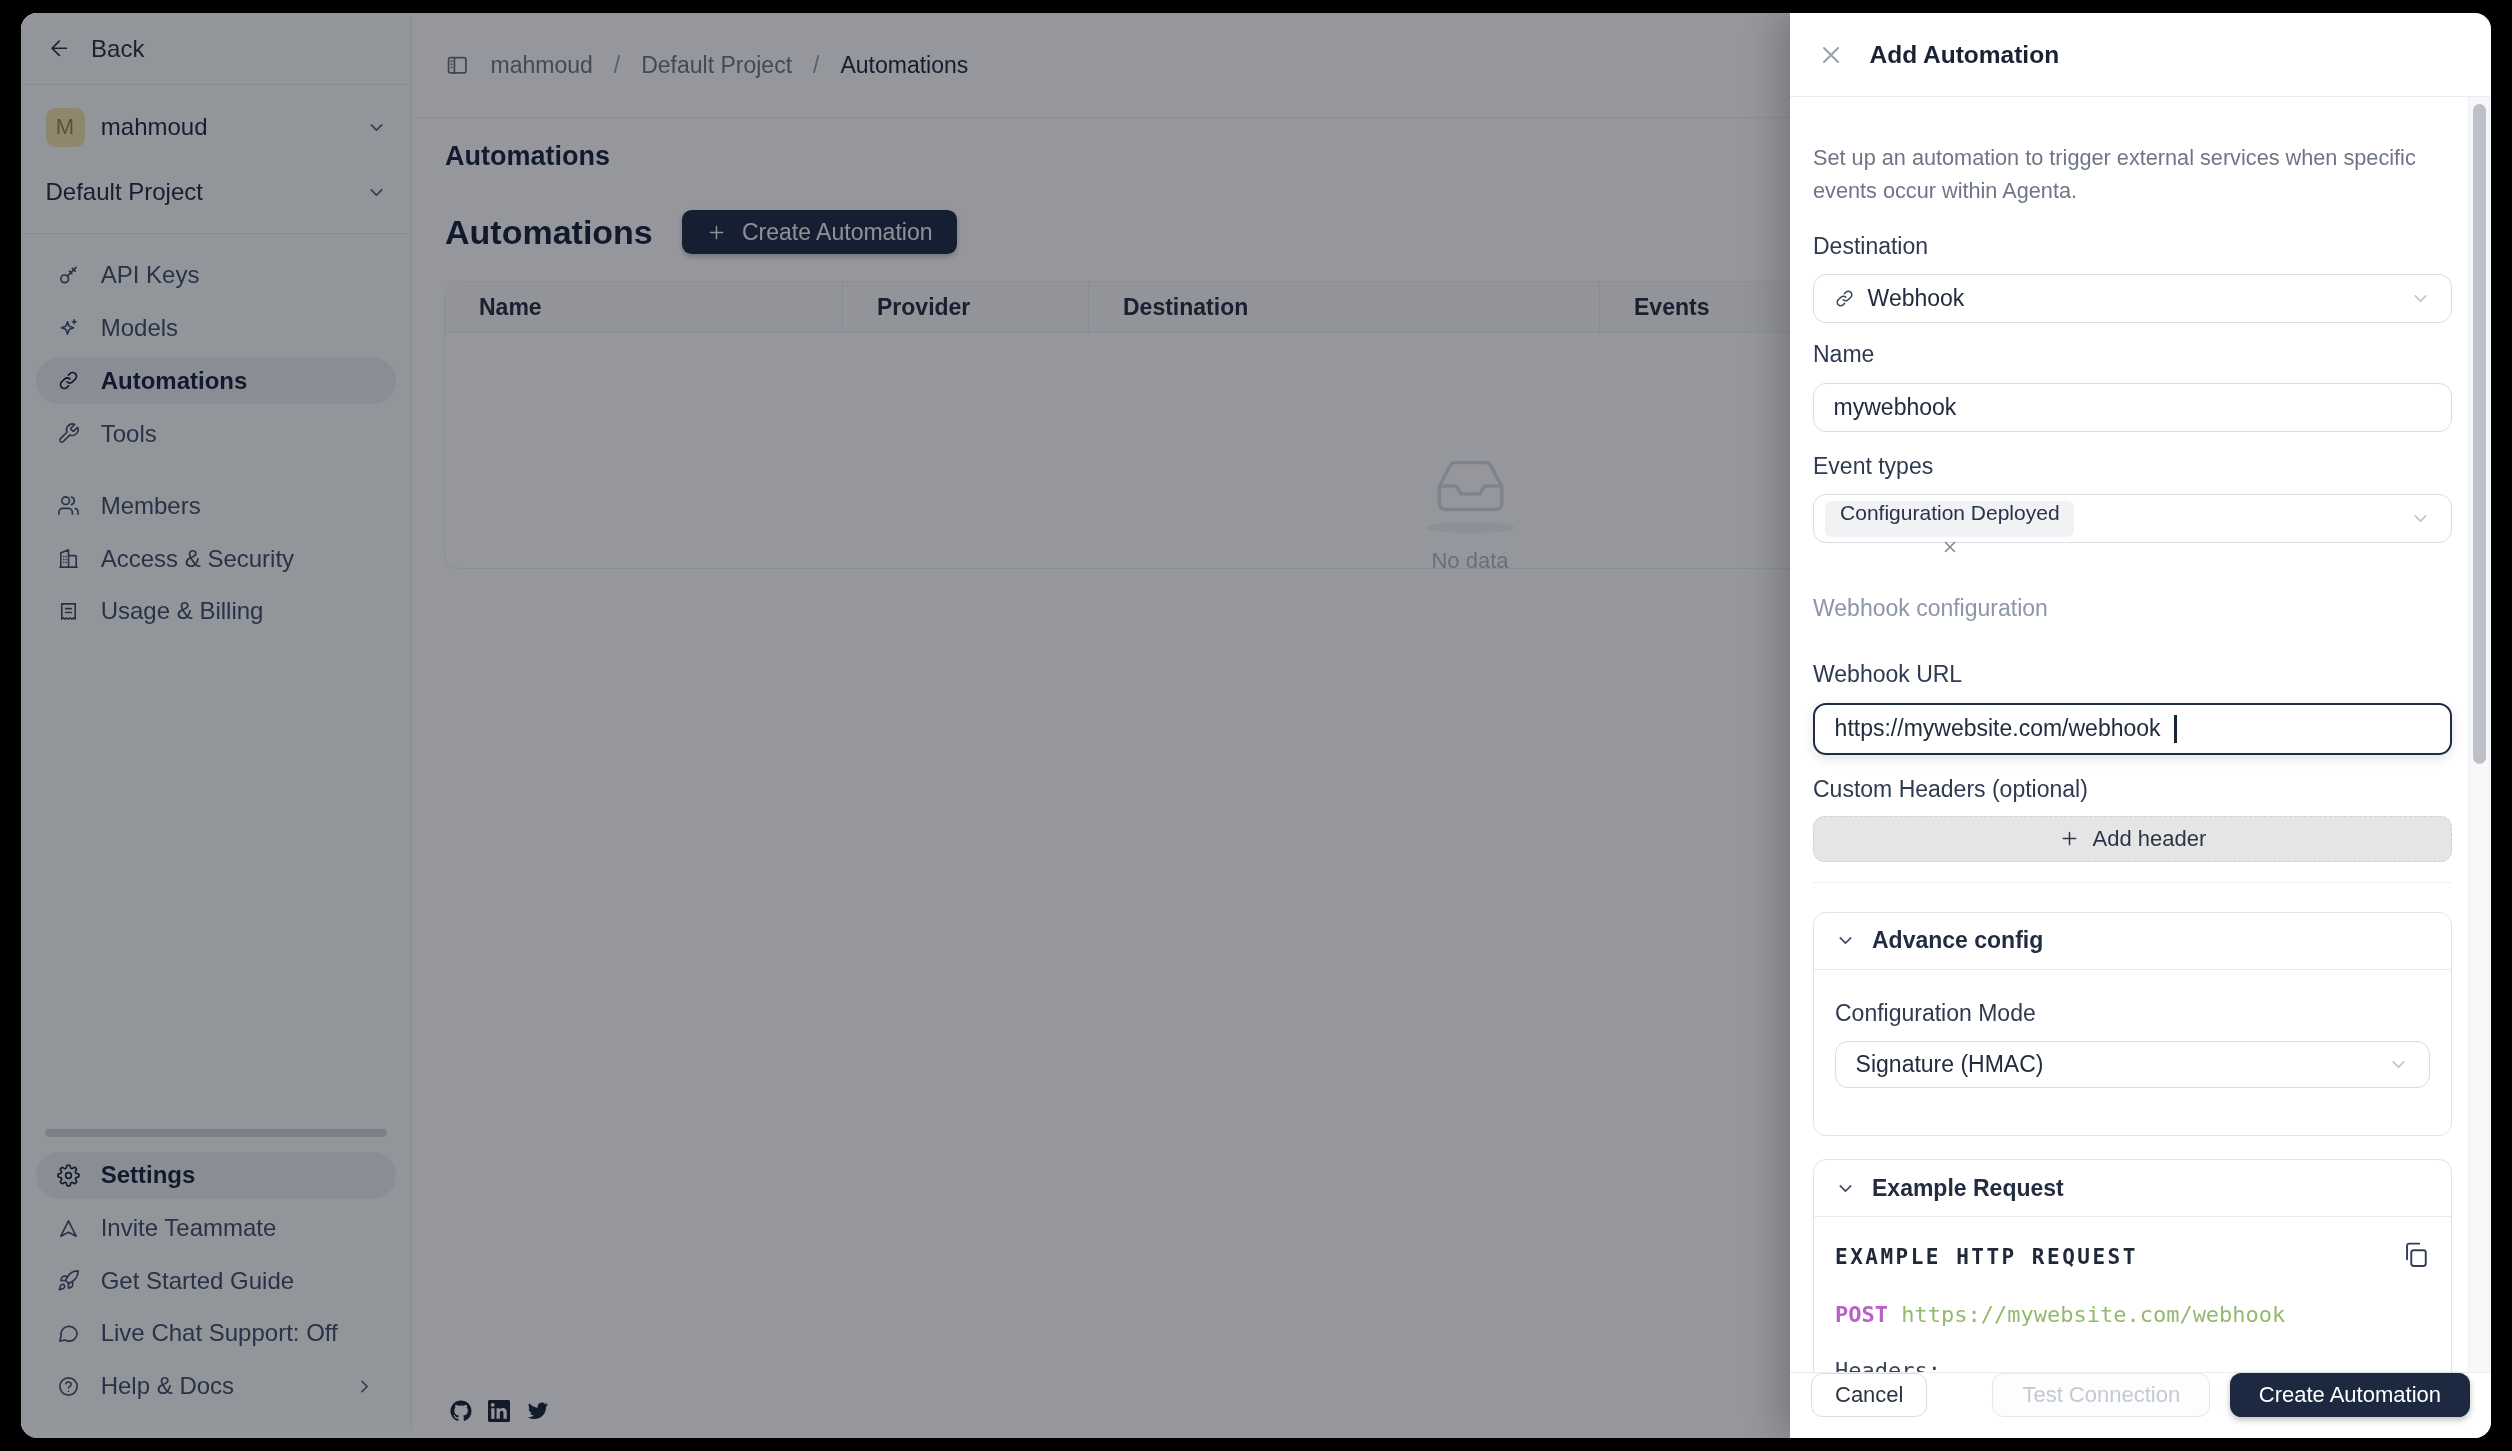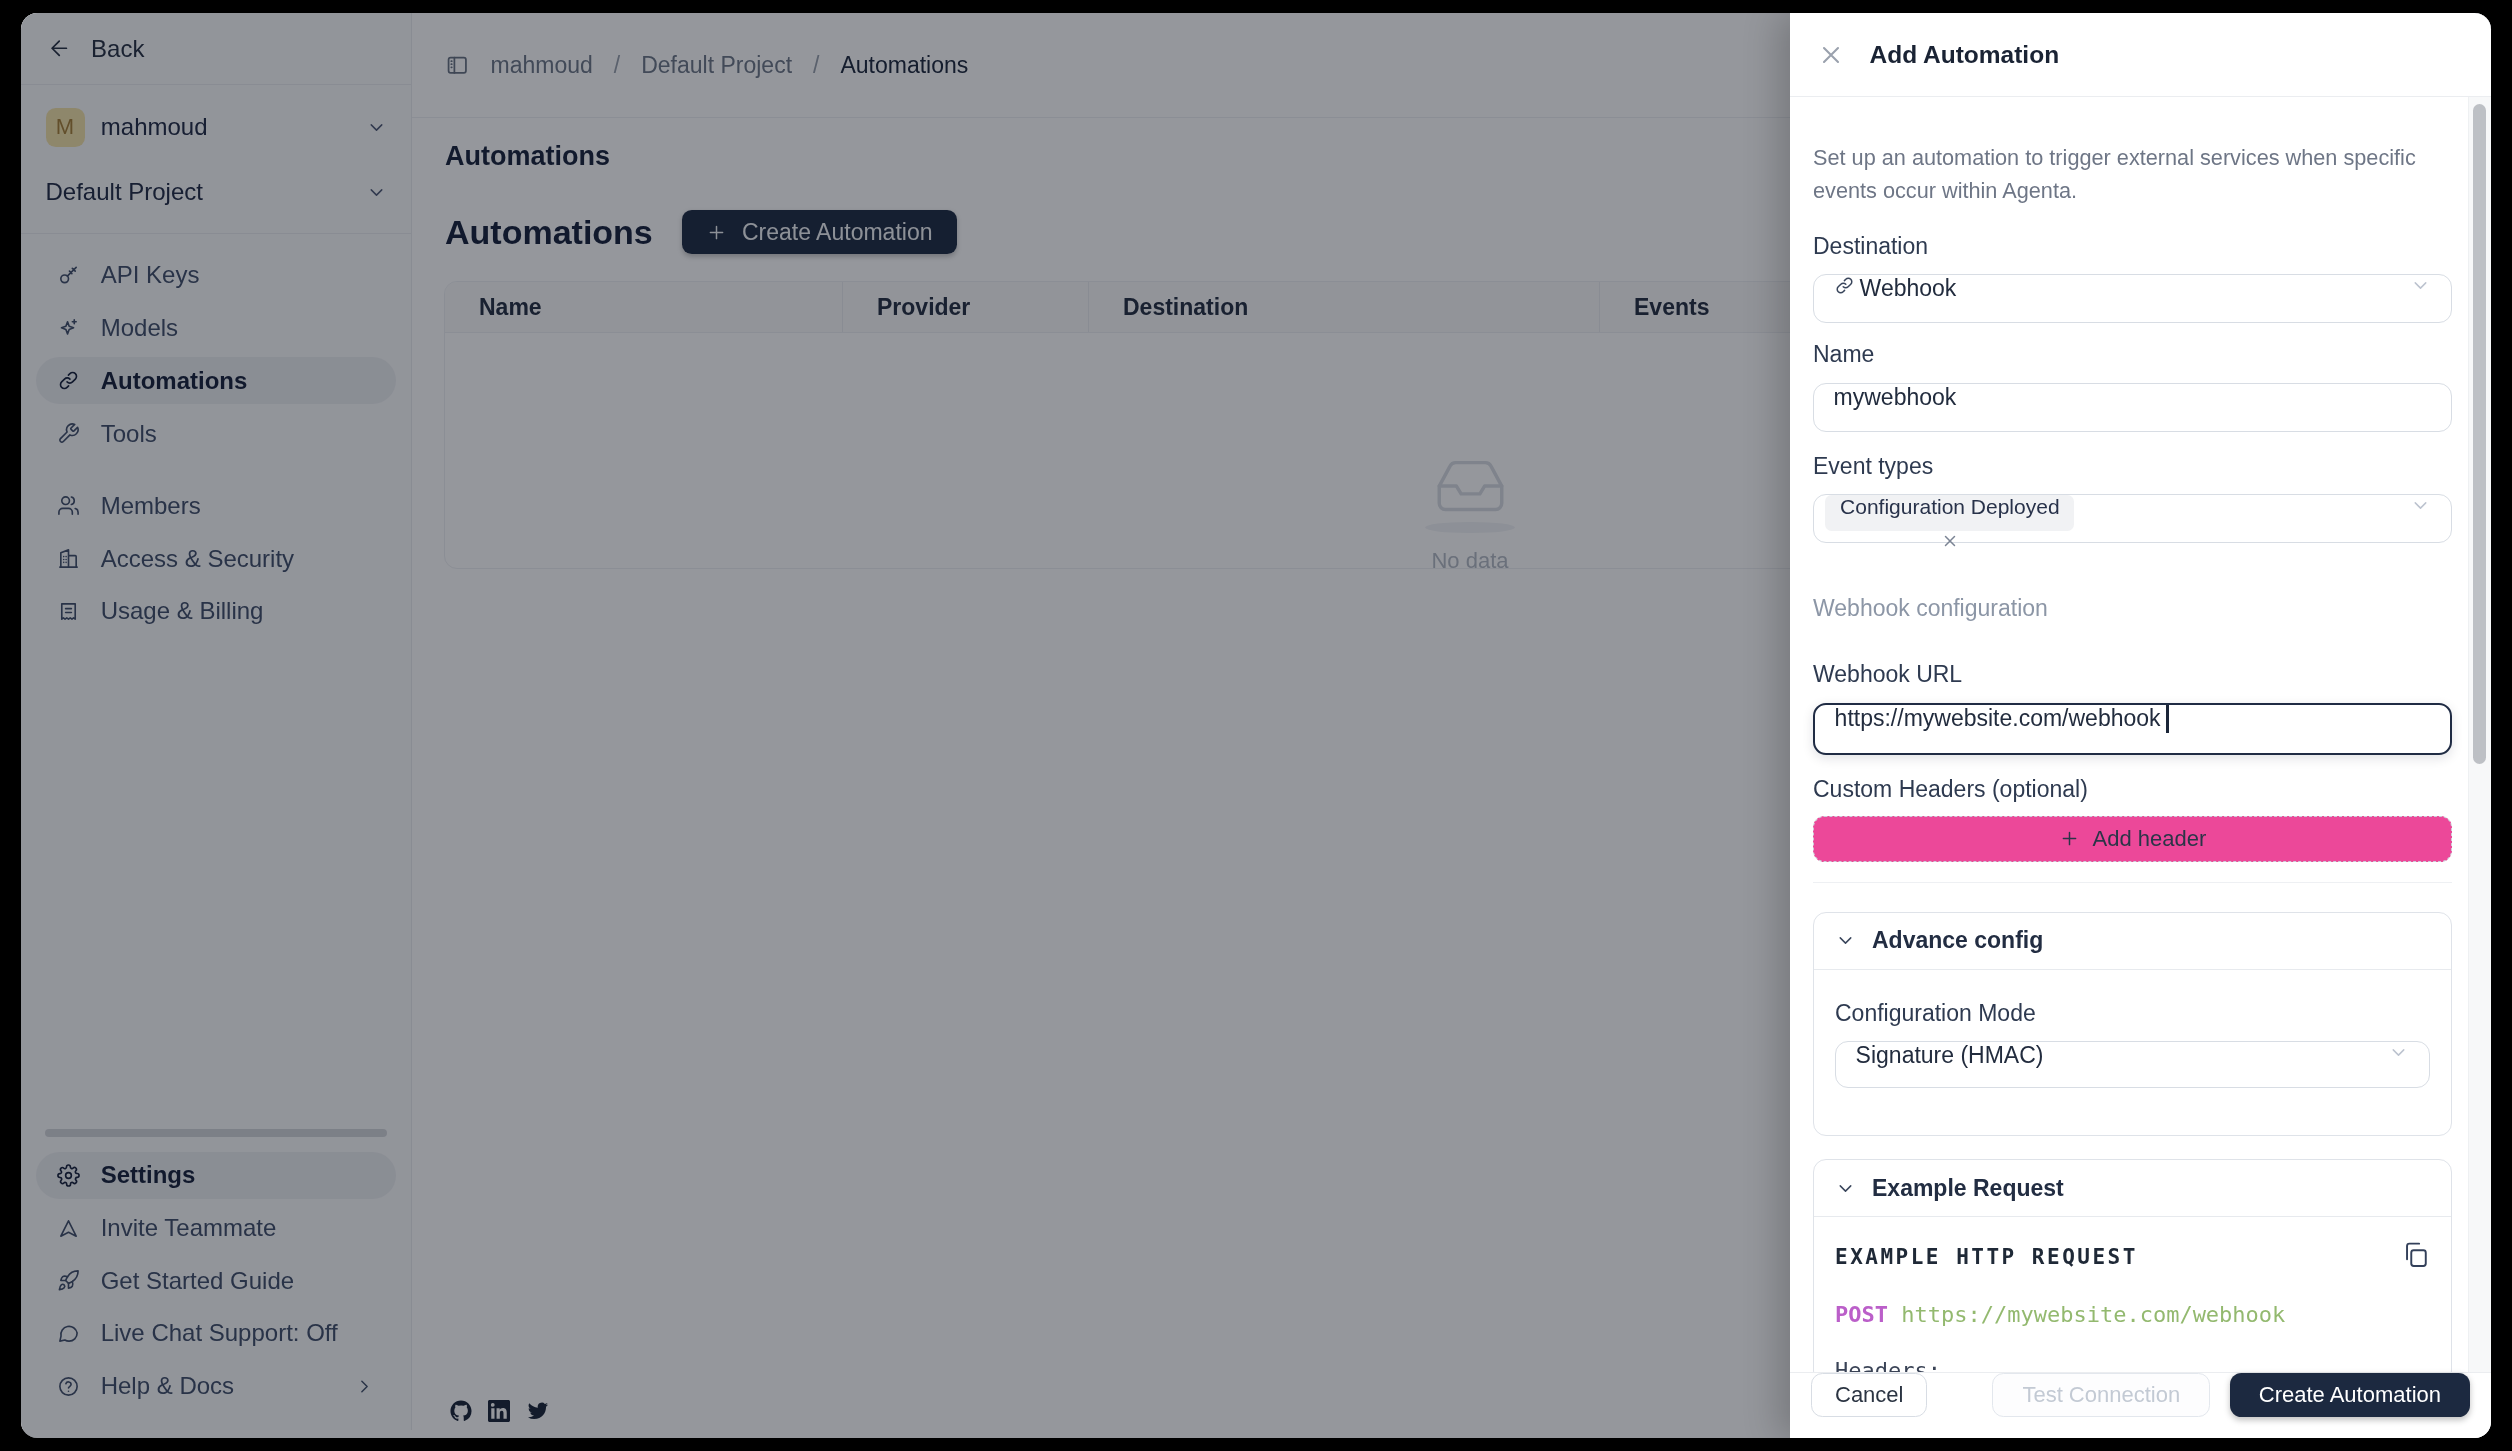--- a/index.html
+++ b/index.html
@@ -53,28 +53,28 @@
   .drawer { position:absolute; top:0; bottom:0; right:0; width:701px; background:#fff; z-index:10; border-radius:0 16.3px 16.3px 0; display:flex; flex-direction:column; box-shadow:-11.4px 0 36px rgba(0,0,0,.20); }
   .d-header { height:84px; flex:none; display:flex; align-items:center; gap:24.5px; padding:0 27px; border-bottom:0.8px solid #ebedf0; }
   .d-close { color:#9aa1ad; background:none; border:none; display:flex; padding:0; }
   .d-title { font-size:24.5px; font-weight:700; color:#1a2334; }
   .d-body { flex:1; overflow:hidden; padding:0 39px 0 23px; position:relative; }
   .d-desc { margin-top:44px; width:639px; font-size:21.7px; line-height:33px; color:#6e7686; }
   .f-label { font-size:23px; color:#2e3a50; line-height:28px; }
   .mt30{margin-top:24.5px;} .mt17{margin-top:14px;} .mt21{margin-top:17px;} .mt19{margin-top:15.5px;}
   .mt24{margin-top:19.6px;} .mt18{margin-top:14.7px;} .mt64{margin-top:52px;} .mt46{margin-top:38px;}
   .mt16{margin-top:13px;} .mt25{margin-top:20.4px;} .mt36{margin-top:29px;} .mt28{margin-top:23px;} .mt40{margin-top:33px;} .mt38{margin-top:31px;}
-  .select, .tinput { height:49px; border:0.8px solid #d8dde4; border-radius:13px; display:flex; padding:0 19.6px; gap:5px; font-size:23px; color:#222c3e; background:#fff; }
+  .select, .tinput { height:49px; border:0.8px solid #d8dde4; border-radius:13px; display:flex; align-items:center; padding:0 19.6px; gap:13px; font-size:23px; color:#222c3e; background:#fff; }
   .select .chev { margin-left:auto; color:#bcc3cf; }
   .tinput.focused { height:52px; border:2.5px solid #202c44; box-shadow:0 3.3px 11.4px rgba(10,20,40,.12); }
   .caret { display:inline-block; width:2.5px; height:28px; background:#1b2538; vertical-align:-5.7px; margin-left:0.8px; }
   .tag { height:36px; background:#f1f2f4; border-radius:6.5px; display:inline-flex; align-items:center; gap:13px; padding:0 14.7px; font-size:21px; color:#28324a; margin-left:-8.2px;flex-direction:column; }
   .tag .x { color:#7b8494; display:flex; }
   .sect-label { font-size:23px; color:#8c96a6; }
-  .dashed { width:100%; height:46px; border:1.6px dashed #ccd2da; border-radius:11.4px; background:#ec4899; display:flex; align-items:center; justify-content:center; gap:13px; font-size:22px; color:#2b3548; }
+  .dashed { width:100%; height:46px; border:1.6px dashed #ccd2da; border-radius:11.4px; background:#e5e5e5; display:flex; align-items:center; justify-content:center; gap:13px; font-size:22px; color:#2b3548; }
   .hr { height:0.8px; background:#eef0f3; }
   .panel { border:0.8px solid #dfe3e9; border-radius:13px; background:#fff; }
   .p-head { height:57px; display:flex; align-items:center; gap:16px; padding:0 21px; border-bottom:0.8px solid #e7eaee; font-size:23px; font-weight:700; color:#222d42; }
   .p-head .chev { color:#3a465c; }
   .p-body { padding:0 21px; }
   .pb57 { padding-bottom:47px; }
   .code-head { display:flex; justify-content:space-between; align-items:flex-start; margin-top:23px; }
   .code-title { font-family:"DejaVu Sans Mono",monospace; font-size:21px; letter-spacing:2.5px; font-weight:700; color:#1f2937; padding-top:4.9px; }
   .copy-btn { background:none; border:none; color:#33405a; display:flex; padding:0; }
   .code-line { font-family:"DejaVu Sans Mono",monospace; font-size:22px; color:#3a4356; white-space:nowrap; }

